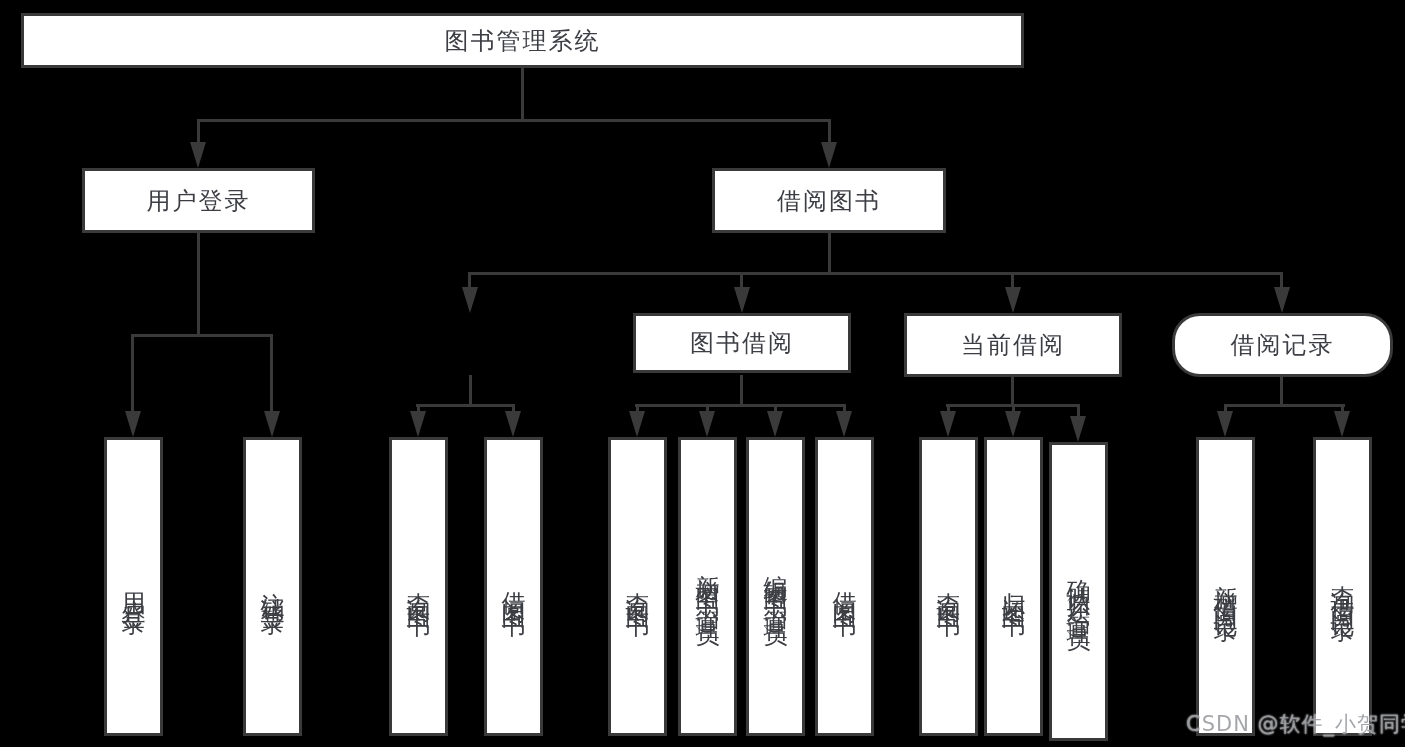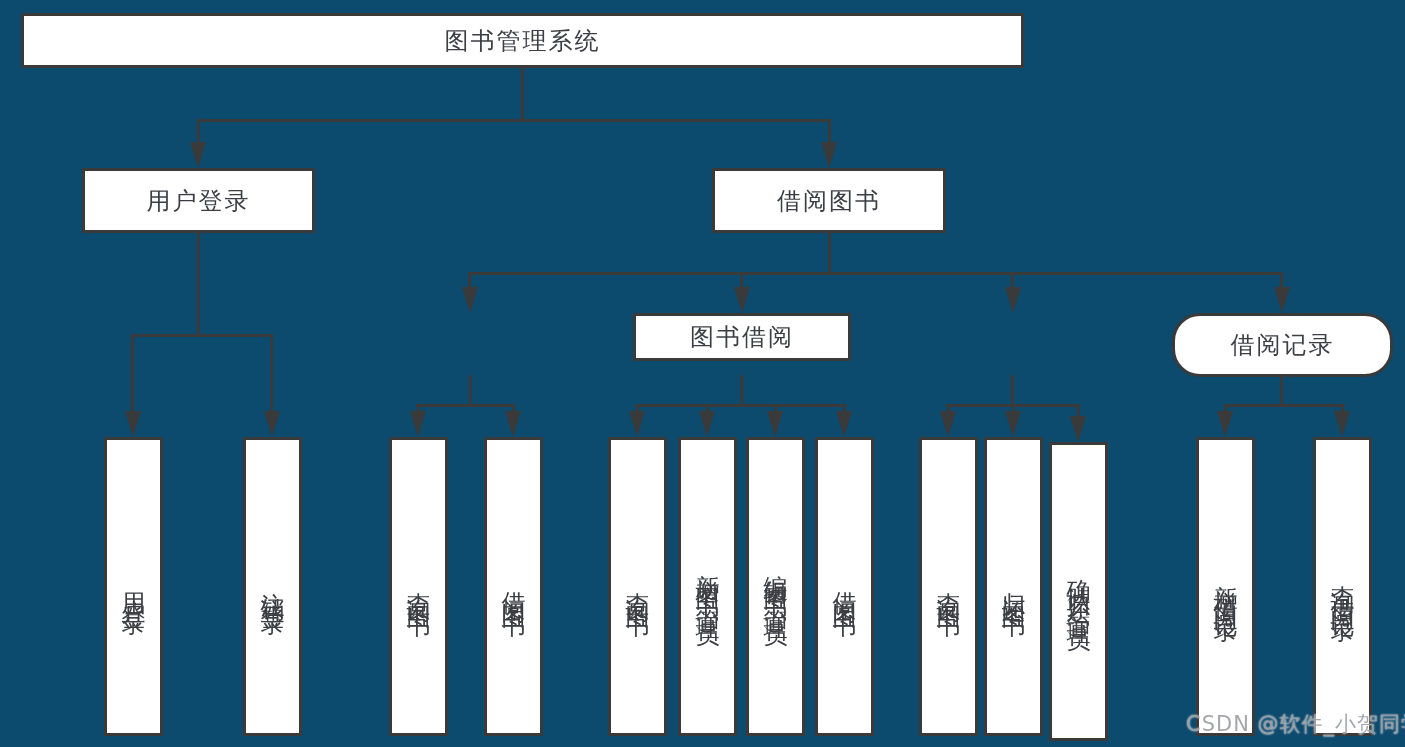--- a/index.html
+++ b/index.html
@@ -1,17 +1,17 @@
 <!DOCTYPE html>
 <html><head>
 <meta charset="utf-8">
 <style>
   html,body{margin:0;padding:0;background:#ffffff;}
   .canvas{
-    position:relative;width:1405px;height:747px;background:#0c4a6e;
+    position:relative;width:1405px;height:747px;background:#000000;
     font-family:"DejaVu Sans","Liberation Sans",sans-serif;overflow:hidden;
   }
   .node{
     position:absolute;box-sizing:border-box;
     border:3px solid #3a3a3a;background:#ffffff;
     display:flex;align-items:center;justify-content:center;
     color:#3c3e44;font-size:24px;letter-spacing:2px;text-align:center;
     white-space:nowrap;
   }
   .leaf{
@@ -33,21 +33,22 @@
 </head>
 <body>
 
 <div class="canvas">
 
   <div class="node" style="left:21px;top:13px;width:1003px;height:55px;">图书管理系统</div>
 
   <div class="node" style="left:82px;top:168px;width:233px;height:65px;">用户登录</div>
   <div class="node" style="left:712px;top:168px;width:234px;height:65px;">借阅图书</div>
 
-  <div class="node" style="left:633px;top:313px;width:218px;height:48px;">图书借阅</div>
+  <div class="node" style="left:633px;top:313px;width:218px;height:60px;">图书借阅</div>
+  <div class="node" style="left:904px;top:313px;width:218px;height:64px;">当前借阅</div>
   <div class="node" style="left:1172px;top:313px;width:221px;height:64px;border-radius:28px;">借阅记录</div>
 
   <div class="node leaf" style="left:104px;top:437px;width:59px;height:299px;">用户登录</div>
   <div class="node leaf" style="left:243px;top:437px;width:59px;height:299px;">注销登录</div>
 
   <div class="node leaf" style="left:389px;top:437px;width:59px;height:299px;">查询图书</div>
   <div class="node leaf" style="left:484px;top:437px;width:59px;height:299px;">借阅图书</div>
 
   <div class="node leaf" style="left:608px;top:437px;width:59px;height:299px;">查询图书</div>
   <div class="node leaf" style="left:678px;top:437px;width:59px;height:299px;">新增图书（管理员）</div>

